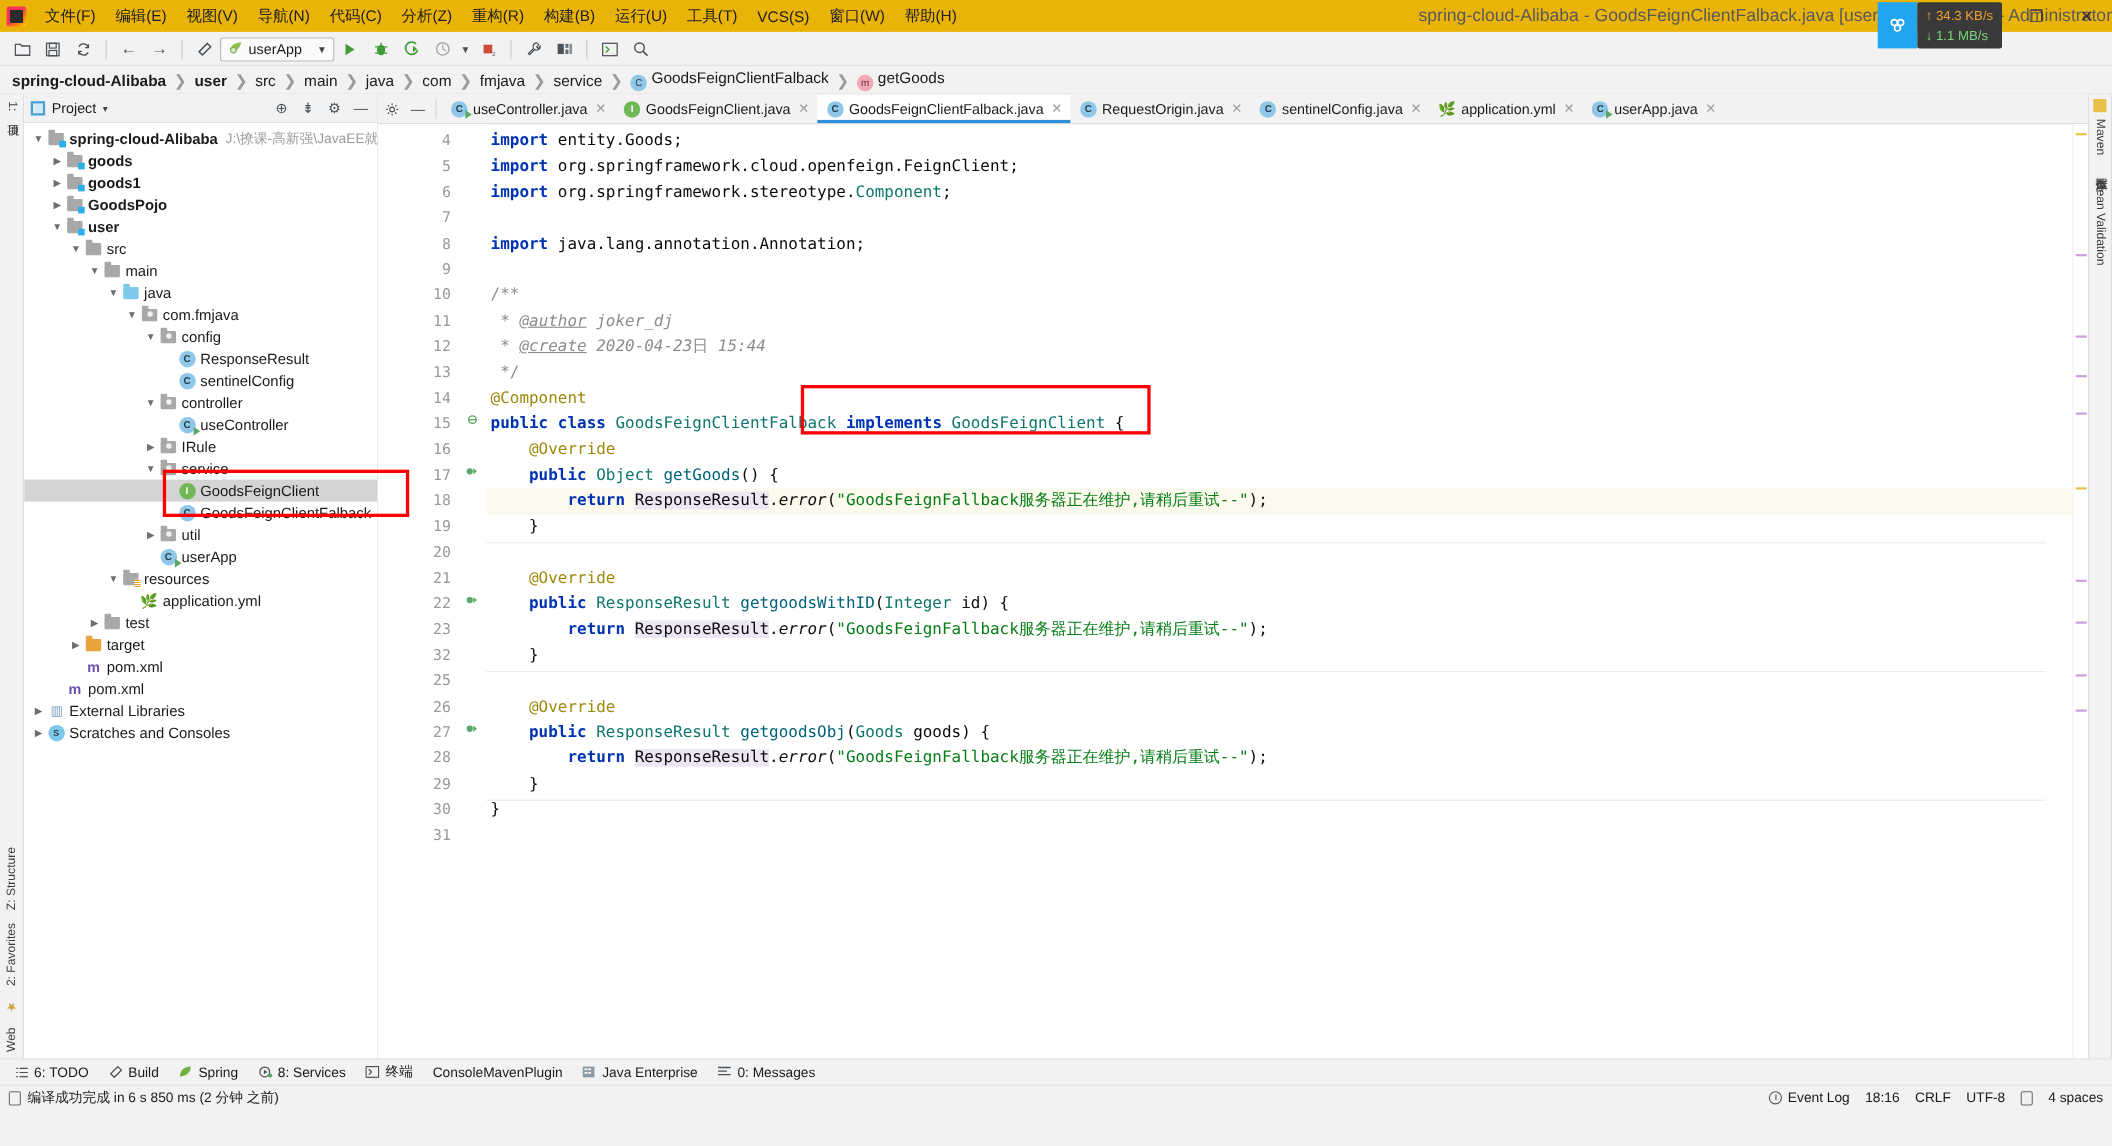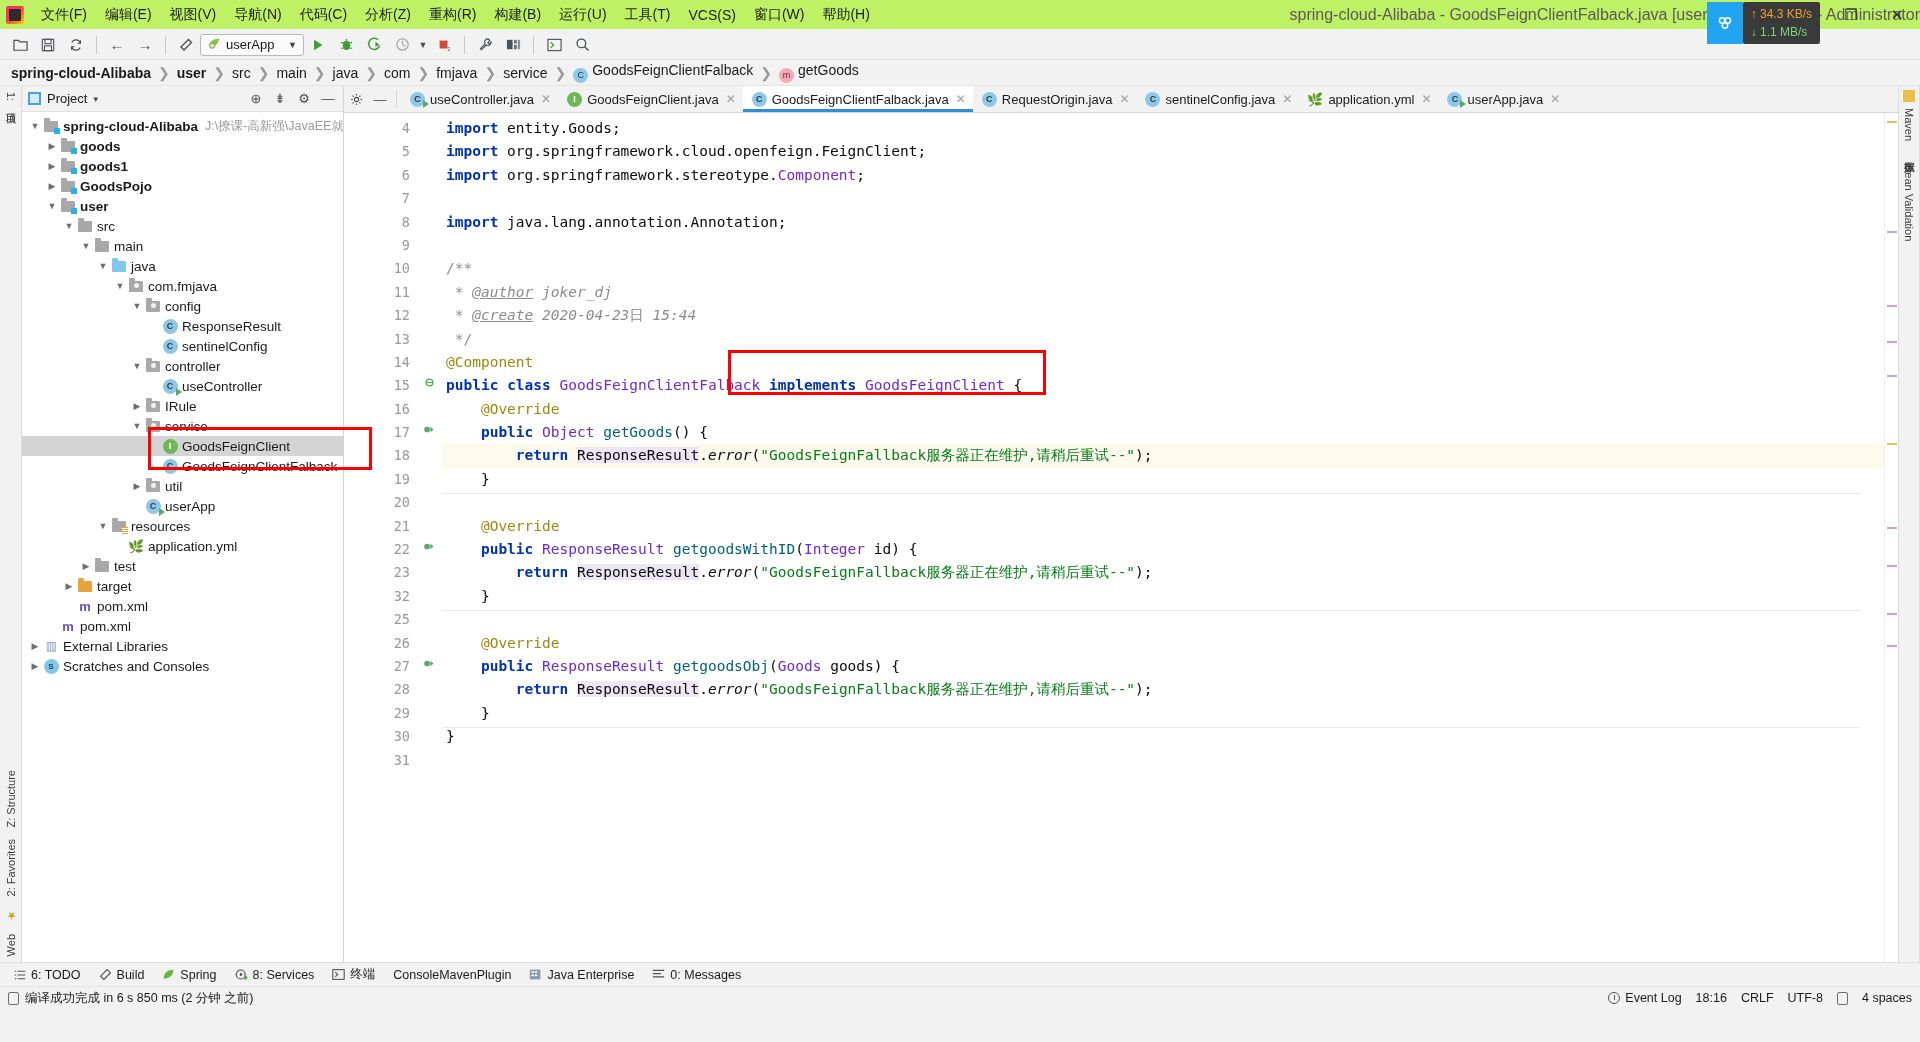--- a/index.html
+++ b/index.html
@@ -8,21 +8,21 @@
     width:1920px; height:1042px;
     font-family:"Liberation Sans", sans-serif;
     font-size:13px;
     background:#f2f2f2;
     color:#1a1a1a;
     overflow:hidden;
     position:relative;
   }
   
   #titlebar {
-    height:30px; background:#bef264; display:flex; align-items:center;
+    height:30px; background:#eab308; display:flex; align-items:center;
     position:relative; border-bottom:1px solid #f2f2f2;
   }
   #app-logo {
     width:18px; height:18px; margin:0 8px 0 6px; border-radius:2px;
     background:linear-gradient(135deg,#fe315d 0%,#fe315d 40%,#f97a12 70%,#ffd500 100%);
     position:relative; flex:none;
   }
   #app-logo:after{
     content:""; position:absolute; left:3px; top:3px; width:12px; height:12px;
     background:#2b2b2b; border-radius:1px;
@@ -187,21 +187,21 @@
     white-space:pre; color:#0b0b0b;
   }
   .cline{ height:23.4px; line-height:23.4px; padding-left:4px; }
   .cline.caret{ background:#fcfaed; }
   .kw{ color:#0033b3; font-weight:bold;}
   .ann{ color:#9e880d;}
   .str{ color:#067d17;}
   .cmt{ color:#8c8c8c;}
   .cmt-tag{ color:#8c8c8c; font-style:italic; text-decoration:underline;}
   .cmt-i{ color:#8c8c8c; font-style:italic;}
-  .typ{ color:#6d28d9;}
+  .typ{ color:#0f766e;}
   .meth{ color:#00627a;}
   .meth-i{ color:#0b0b0b; font-style:italic;}
   .hl{ background:#ece6f5; }
 
   
   .sepline{ position:absolute; left:0; right:24px; height:1px; background:#eaeaea; }
 
   
   .redbox{ position:absolute; border:3px solid #ff0000; pointer-events:none; z-index:30;}
 

